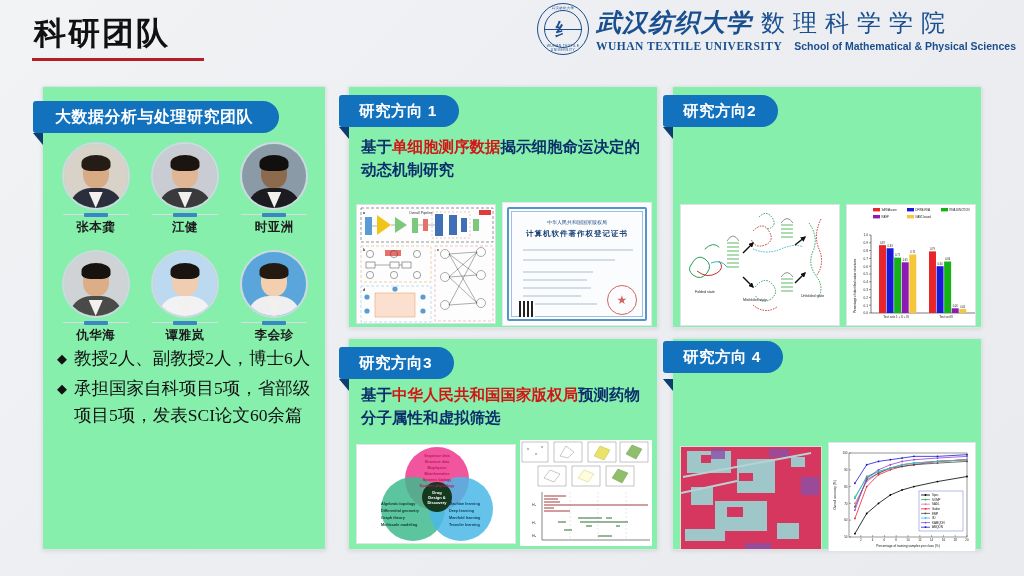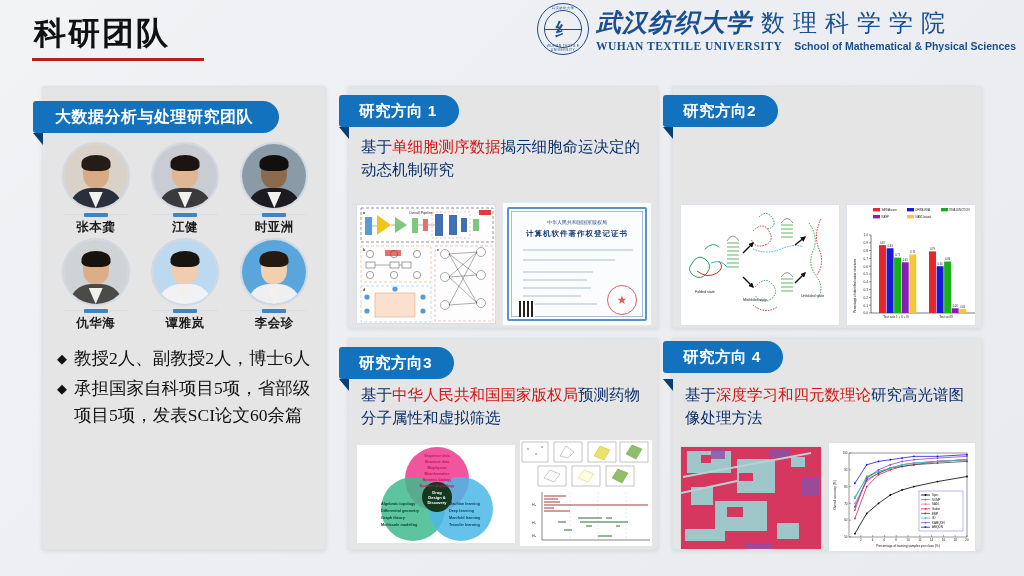--- a/index.html
+++ b/index.html
@@ -49,21 +49,21 @@
   }
   .logo-line2 { display:flex; align-items:baseline; gap:12px; margin-top:1px; }
   .logo-en {
     font-family:"Liberation Serif",serif; font-weight:bold; font-size:11.5px;
     color:#1a4f8f; letter-spacing:.5px; white-space:nowrap;
   }
   .logo-en2 { font-size:10.5px; color:#1a4f8f; white-space:nowrap; font-weight:bold; }
 
   
   .card {
-    position:absolute; background:#e5e5e5; border:1px solid #dfe3e8;
+    position:absolute; background:#86efac; border:1px solid #dfe3e8;
     box-shadow:0 1px 4px rgba(0,0,0,.10); border-radius:2px;
   }
   #team-card  { left:42px;  top:86px;  width:284px; height:464px; }
   #dir1-card  { left:348px; top:86px;  width:310px; height:242px; }
   #dir2-card  { left:672px; top:86px;  width:310px; height:242px; }
   #dir3-card  { left:348px; top:338px; width:310px; height:212px; }
   #dir4-card  { left:672px; top:338px; width:310px; height:212px; }
 
   
   .ribbon {
@@ -78,21 +78,21 @@
     position:absolute; left:-10px; width:10px; height:12px;
     background:#0d3e70; z-index:2;
     clip-path: polygon(0 0, 100% 0, 100% 100%);
   }
 
   
   #team-ribbon { top:14px; }
   #team-tail   { top:46px; }
   .people-grid {
     position:absolute; top:55px; left:10px; width:264px;
-    display:grid; grid-template-columns:repeat(3,1fr); gap:2px 4px;
+    display:grid; grid-template-columns:repeat(3,1fr); gap:14px 4px;
   }
   .person { display:flex; flex-direction:column; align-items:center; }
   .avatar {
     width:68px; height:68px; border-radius:50%;
     border:2px solid #cfd8e3; overflow:hidden; position:relative;
   }
   .avatar .bg { position:absolute; inset:0; }
   .avatar .head {
     position:absolute; left:50%; transform:translateX(-50%);
     width:26px; height:30px; border-radius:48% 48% 44% 44%; top:14px;
@@ -125,21 +125,21 @@
     position:absolute; left:14px; top:258px; width:258px;
     font-family:"Liberation Serif", serif; color:#111;
   }
   .bullet-row { display:flex; margin-bottom:3px; }
   .bullet-dia { font-size:13px; line-height:27px; margin-right:7px; flex:none; }
   .bullet-text { font-size:17.5px; line-height:27px; }
 
   
   .dir-heading {
     position:absolute; left:12px; width:288px;
-    font-size:15.5px; font-weight:normal; color:#0b2f6b; line-height:23px;
+    font-size:15.5px; font-weight:bold; color:#0b2f6b; line-height:23px;
   }
   .hl { color:#d31515; }
 
   
   .fig { position:absolute; overflow:hidden; background:#fff; }
 
   
   #d1-nn { left:356px; top:204px; width:140px; height:120px; border:1px solid #d9dfe6; background:#fdfdfd; }
   #d1-cert { left:502px; top:202px; width:150px; height:124px; background:#fbfcfd; border:1px solid #e3e8ee; }
   .cert-border { position:absolute; inset:4px; border:2px solid #5b92c7; border-radius:2px; }
@@ -608,23 +608,20 @@
       <text x="12" y="66">H₂</text>
       <text x="12" y="84">H₁</text>
       <text x="12" y="97">H₀</text>
     </g>
   </svg>
 </div>
 
 <div class="card" id="dir4-card">
   <div class="ribbon-tail" style="top:40px"></div>
   <div class="ribbon" style="top:2px">研究方向 4</div>
-  <div class="dir-heading" style="top:44px">
-    <span>基于</span><span class="hl">深度学习和四元数理论</span><span>研究高光谱图像处理方法</span>
-  </div>
 </div>
 <div class="fig" id="d4-hsi">
   <svg width="142" height="104" viewBox="0 0 142 104">
     <rect width="142" height="104" fill="#d6375f"></rect>
     <g fill="#9fc6c9">
       <rect x="6" y="4" width="44" height="22"></rect>
       <rect x="56" y="12" width="38" height="34"></rect>
       <rect x="10" y="40" width="22" height="18"></rect>
       <rect x="34" y="54" width="52" height="30"></rect>
       <rect x="4" y="82" width="40" height="12"></rect>

